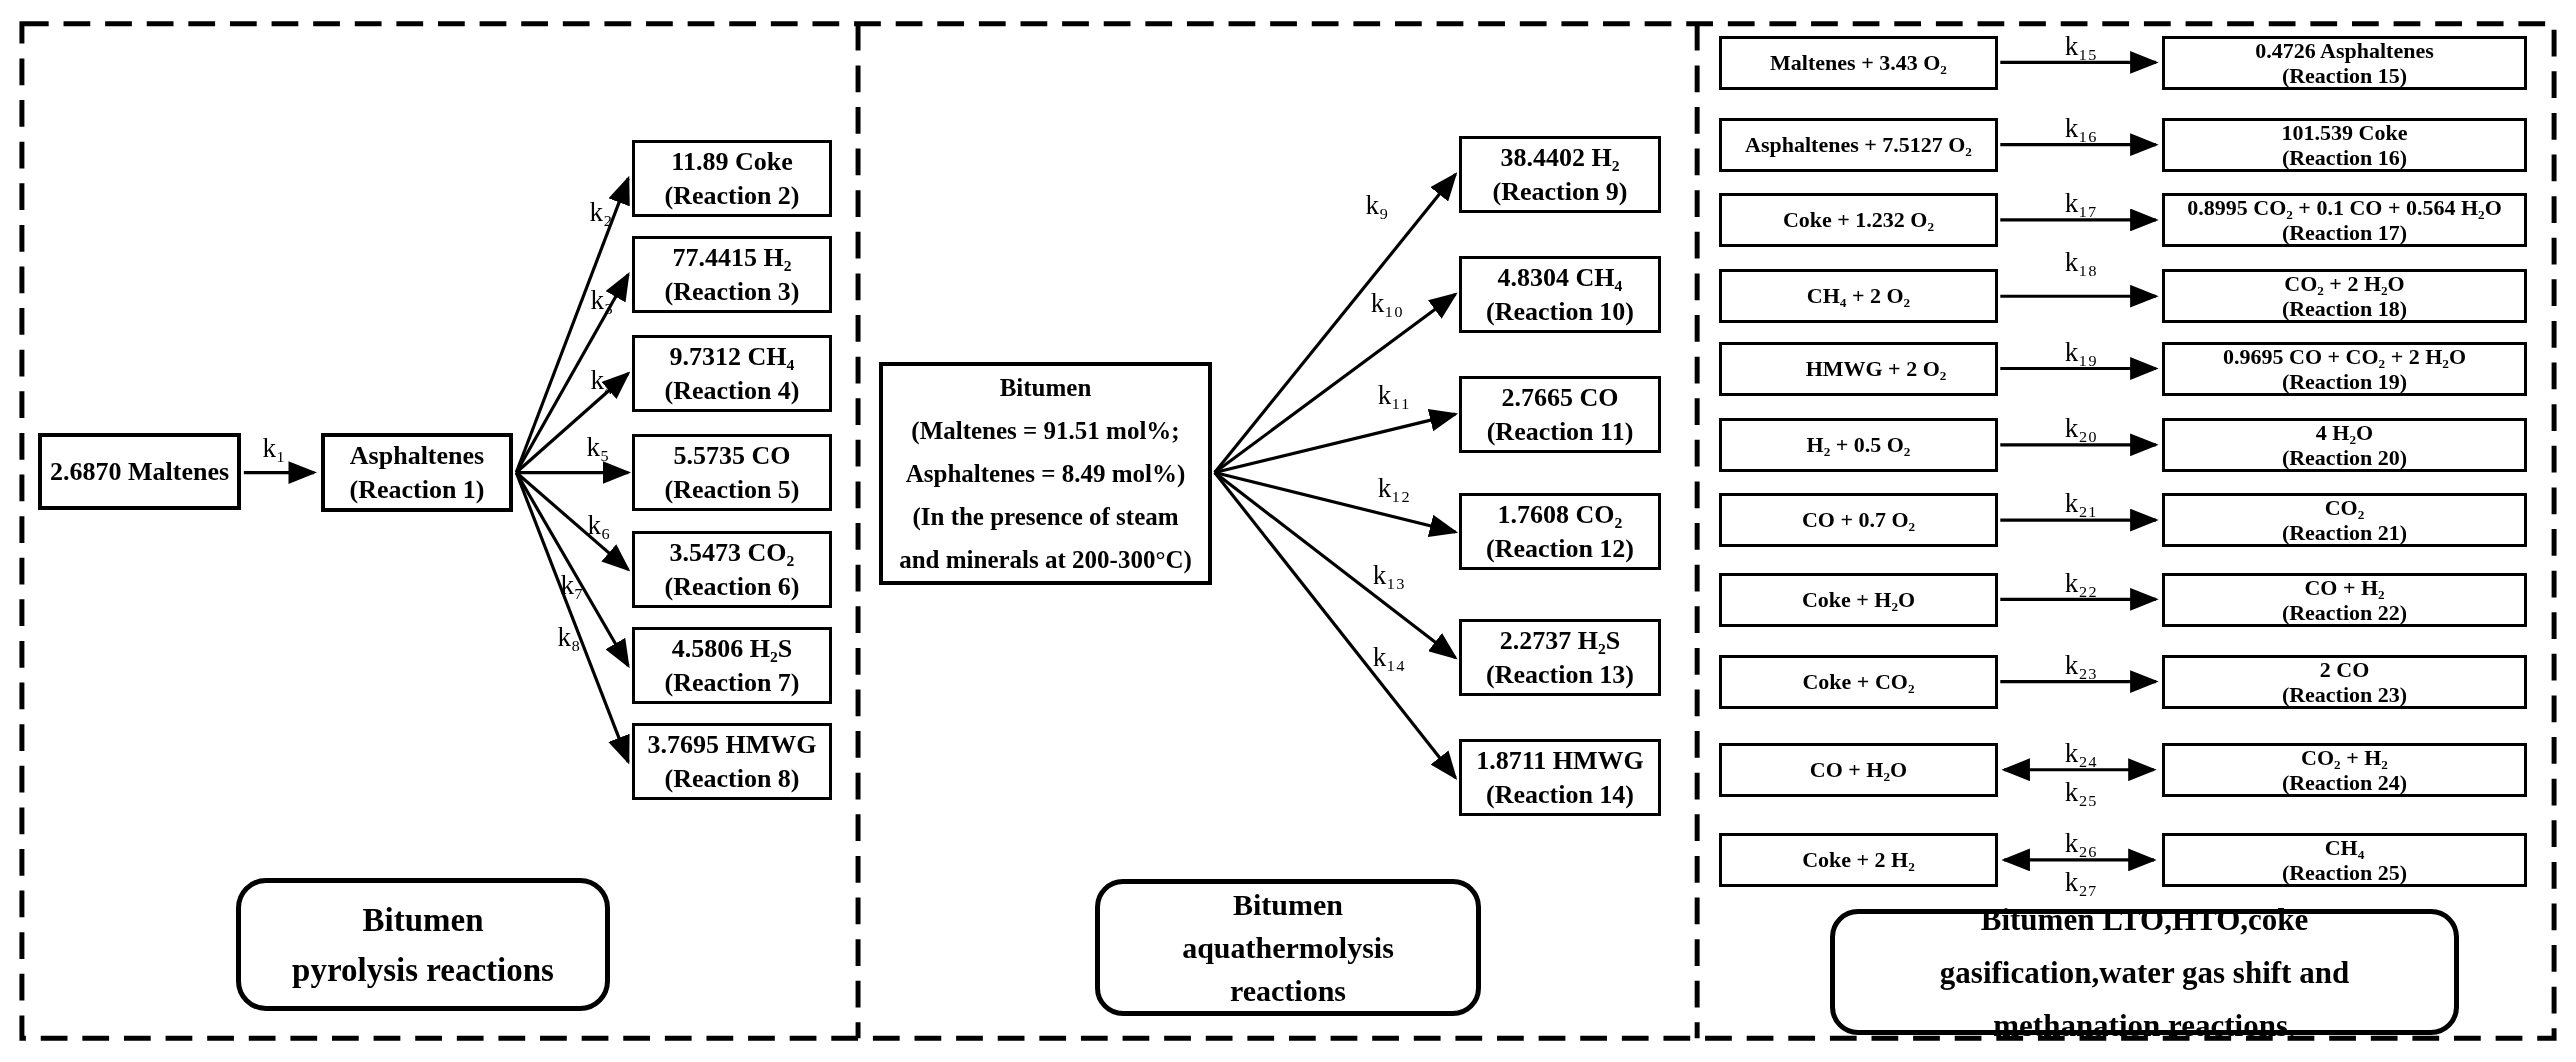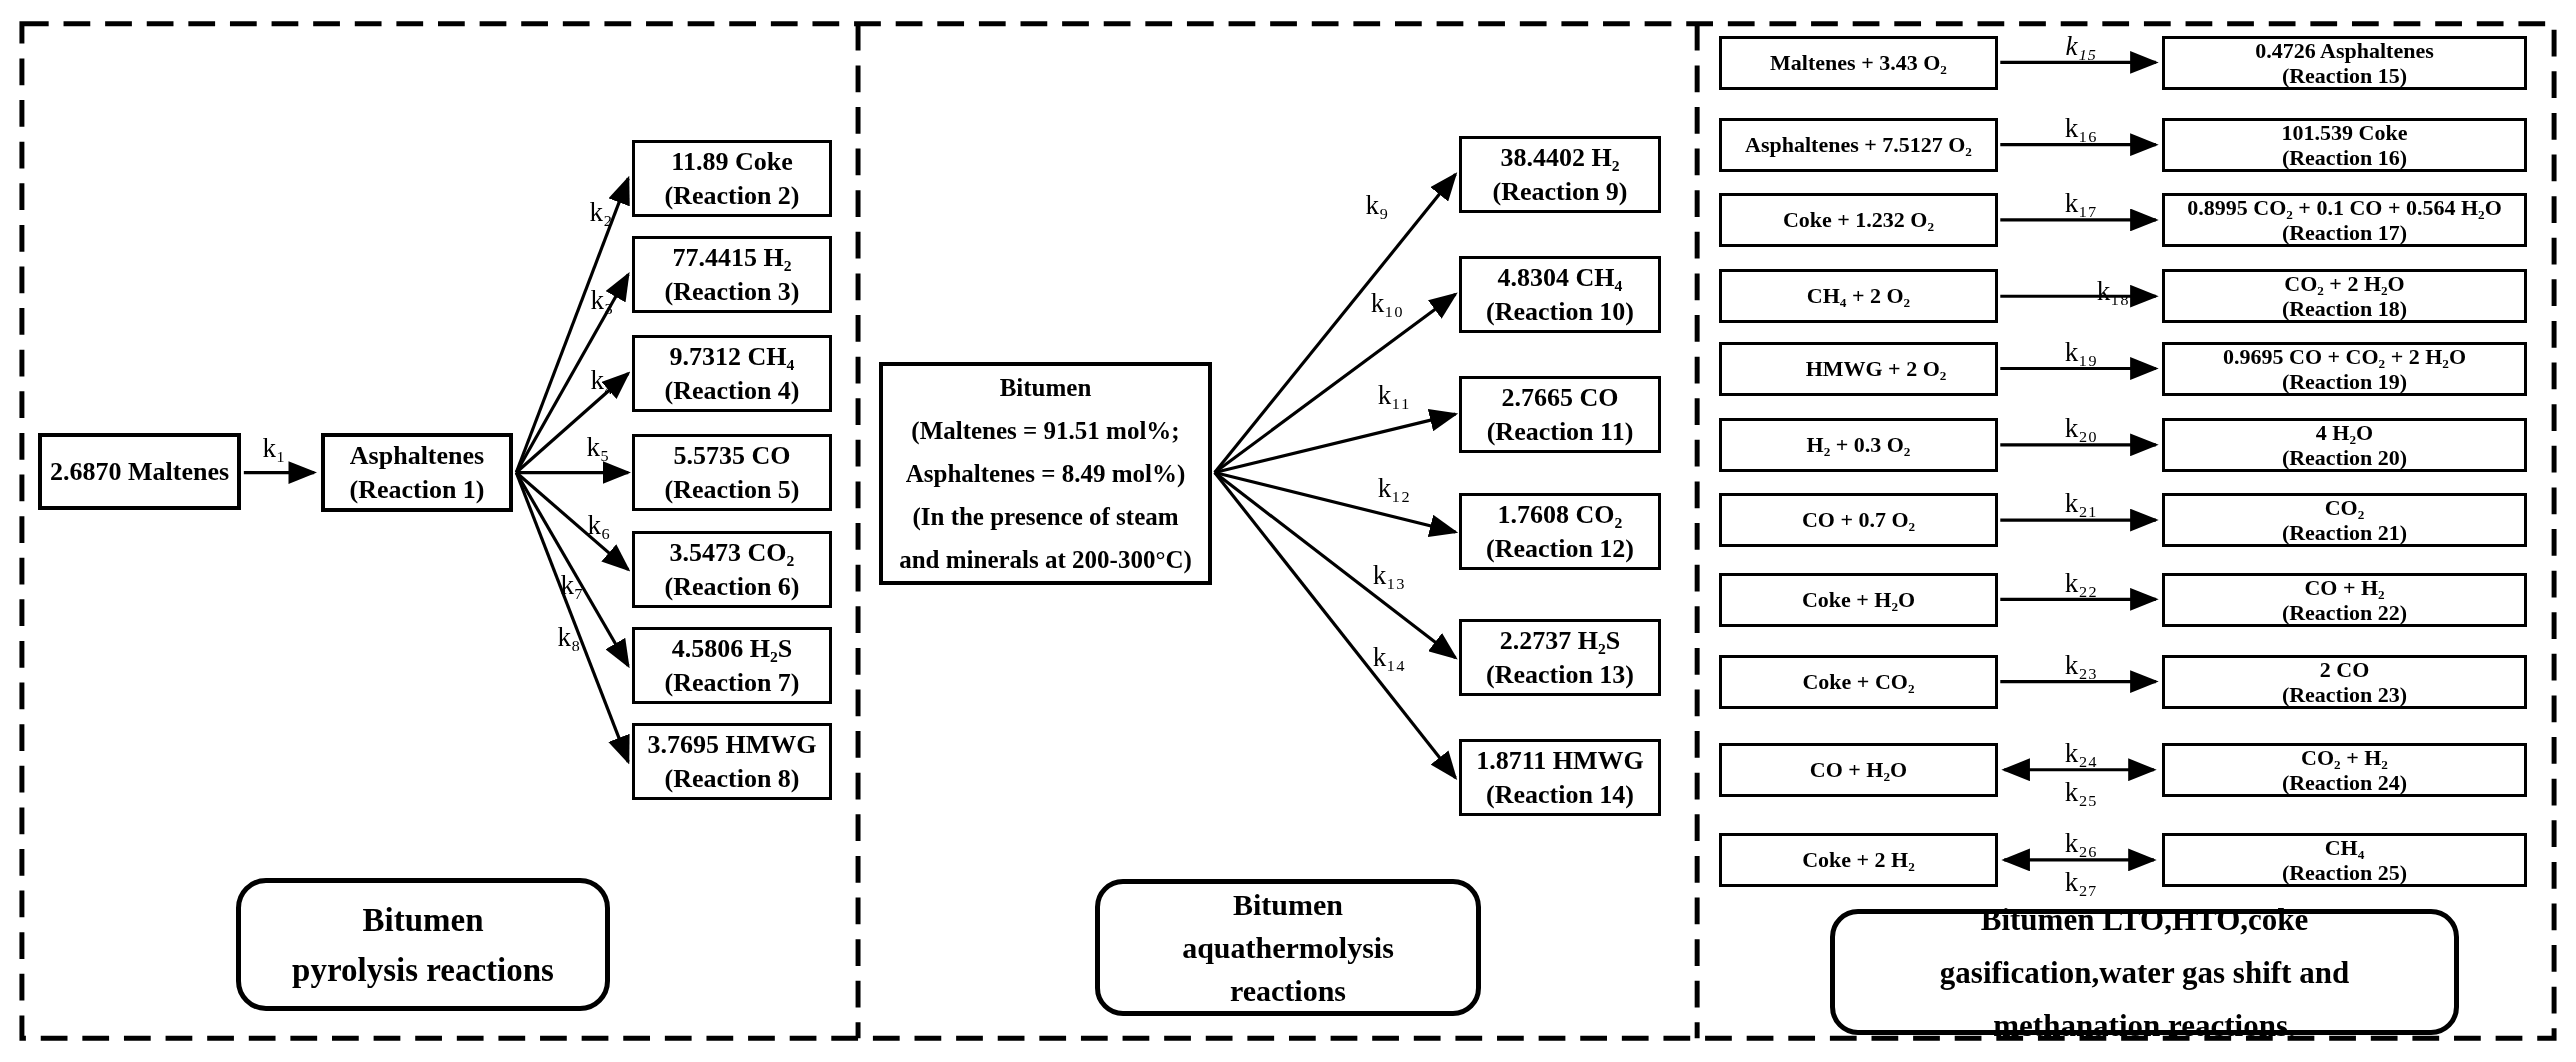--- a/index.html
+++ b/index.html
@@ -182,21 +182,21 @@
     <div>reactions</div>
   </div>
 
   <div class="box rrea" style="left:1719px;top:36px;width:279px;height:54px;">
     <div>Maltenes + 3.43 O₂</div>
   </div>
   <div class="box rpro" style="left:2162px;top:36px;width:365px;height:54px;">
     <div>0.4726 Asphaltenes</div>
     <div>(Reaction 15)</div>
   </div>
-  <div class="klabel" style="left:2081px;top:46px;font-style:italic;">k₁₅</div>
+  <div class="klabel" style="left:2081px;top:46px;">k₁₅</div>
 
   <div class="box rrea" style="left:1719px;top:118px;width:279px;height:54px;">
     <div>Asphaltenes + 7.5127 O₂</div>
   </div>
   <div class="box rpro" style="left:2162px;top:118px;width:365px;height:54px;">
     <div>101.539 Coke</div>
     <div>(Reaction 16)</div>
   </div>
   <div class="klabel" style="left:2081px;top:128px;">k₁₆</div>
 
@@ -209,33 +209,33 @@
   </div>
   <div class="klabel" style="left:2081px;top:203px;">k₁₇</div>
 
   <div class="box rrea" style="left:1719px;top:269px;width:279px;height:54px;">
     <div>CH₄ + 2 O₂</div>
   </div>
   <div class="box rpro" style="left:2162px;top:269px;width:365px;height:54px;">
     <div>CO₂ + 2 H₂O</div>
     <div>(Reaction 18)</div>
   </div>
-  <div class="klabel" style="left:2081px;top:291px;margin-left:32px;">k₁₈</div>
+  <div class="klabel" style="left:2081px;top:262px;">k₁₈</div>
 
   <div class="box rrea" style="left:1719px;top:342px;width:279px;height:54px;padding-left:35px;">
     <div>HMWG + 2 O₂</div>
   </div>
   <div class="box rpro" style="left:2162px;top:342px;width:365px;height:54px;">
     <div>0.9695 CO + CO₂ + 2 H₂O</div>
     <div>(Reaction 19)</div>
   </div>
   <div class="klabel" style="left:2081px;top:352px;">k₁₉</div>
 
   <div class="box rrea" style="left:1719px;top:418px;width:279px;height:54px;">
-    <div>H₂ + 0.3 O₂</div>
+    <div>H₂ + 0.5 O₂</div>
   </div>
   <div class="box rpro" style="left:2162px;top:418px;width:365px;height:54px;">
     <div>4 H₂O</div>
     <div>(Reaction 20)</div>
   </div>
   <div class="klabel" style="left:2081px;top:428px;">k₂₀</div>
 
   <div class="box rrea" style="left:1719px;top:493px;width:279px;height:54px;">
     <div>CO + 0.7 O₂</div>
   </div>

